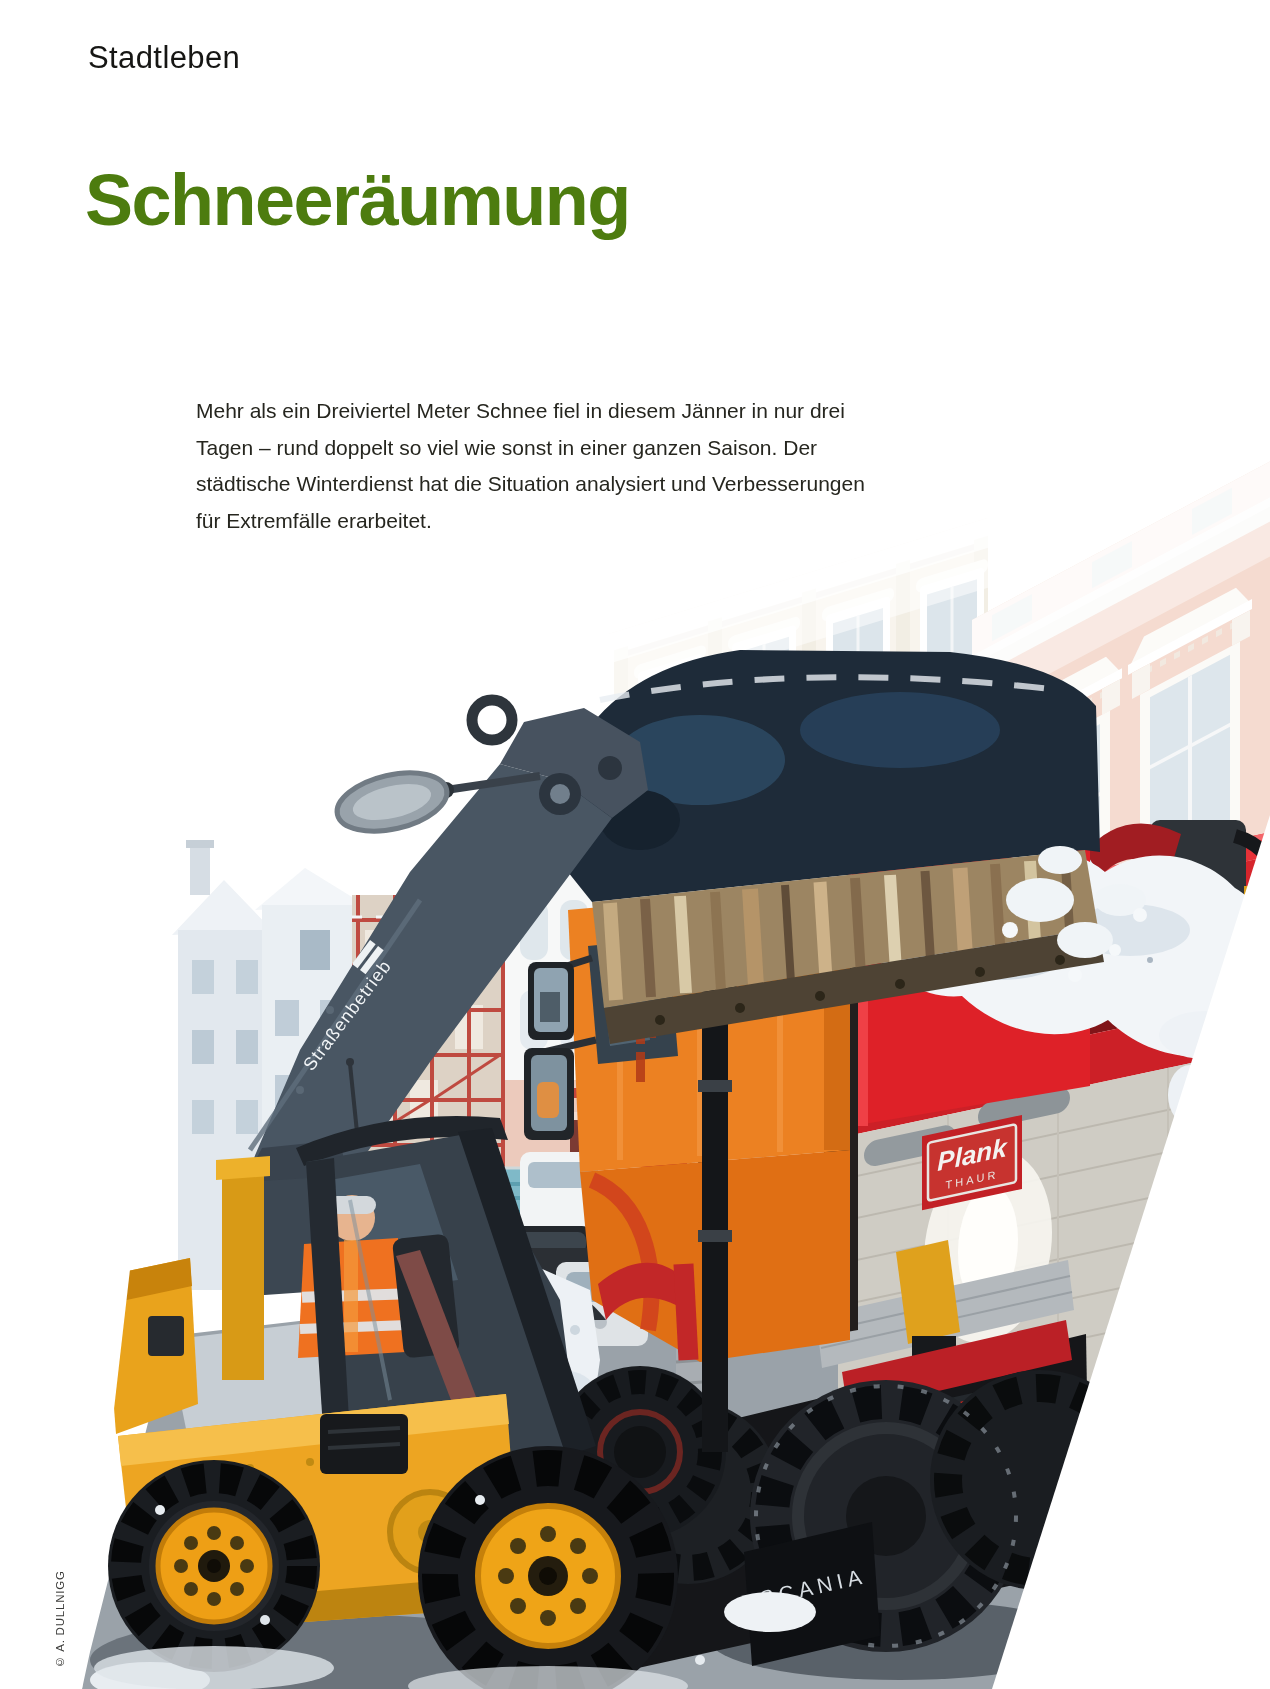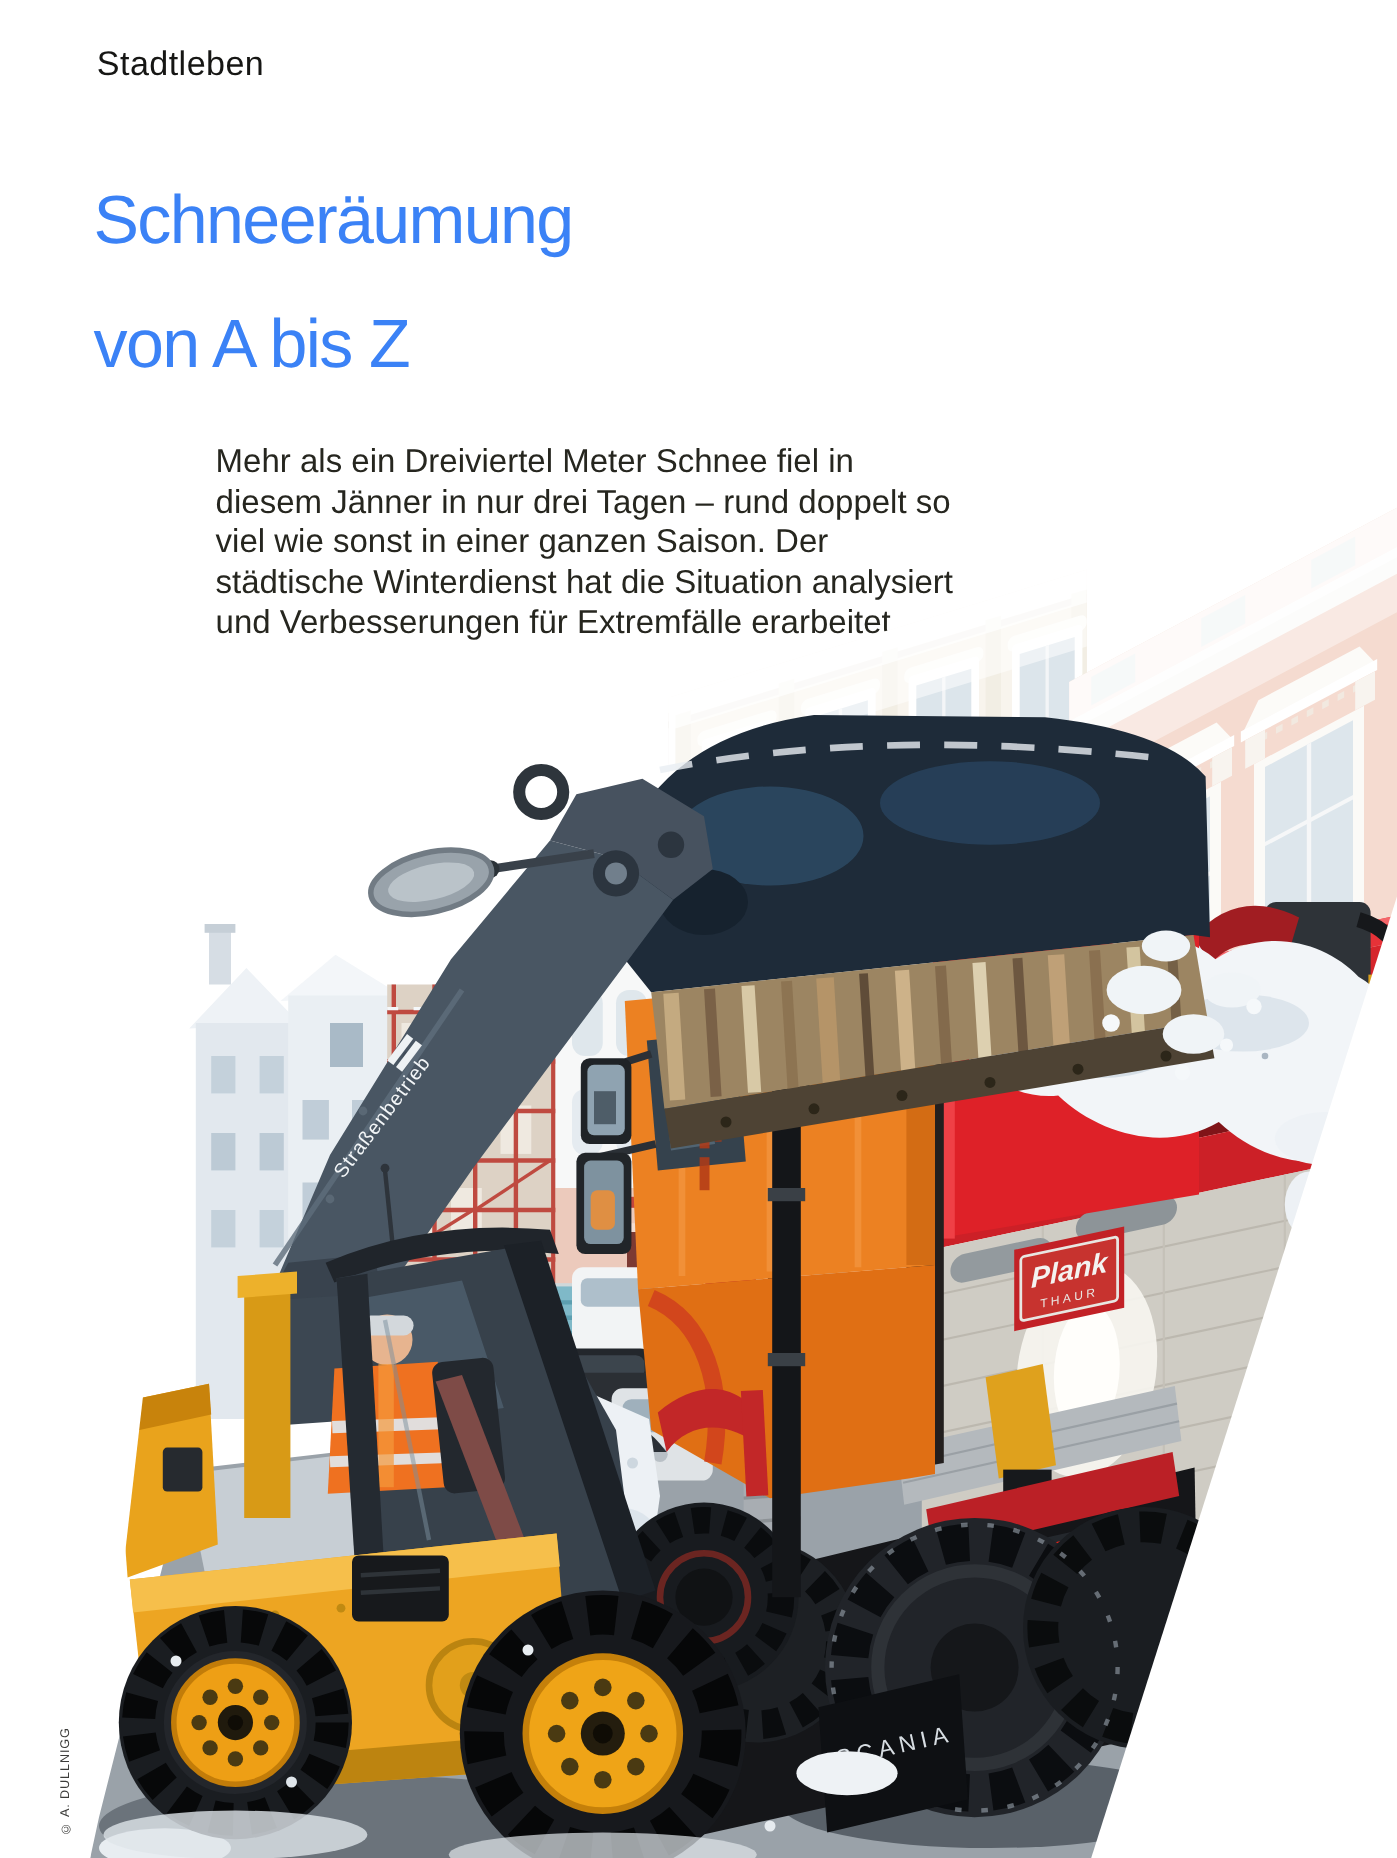--- a/index.html
+++ b/index.html
@@ -1,36 +1,35 @@
 <!DOCTYPE html>
 <html><head>
 <meta charset="utf-8">
 <style>
   html,body{margin:0;padding:0;background:#ffffff;}
   body{width:1270px;height:1689px;position:relative;overflow:hidden;
        font-family:"Liberation Sans",sans-serif;color:#23231f;}
   .kicker{position:absolute;left:88px;top:40px;font-size:31px;font-weight:400;
           letter-spacing:.4px;color:#161614;}
-  .headline{position:absolute;left:85px;top:144px;font-size:62px;font-weight:400;
-            line-height:113px;letter-spacing:-1.5px;color:#3b82f6;}
-  .intro{position:absolute;left:196px;top:372px;width:680px;font-size:30px;
+  .headline{position:absolute;left:85px;top:144px;font-size:72px;font-weight:700;
+            line-height:113px;letter-spacing:-1.5px;color:#4d7c0f;}
+  .intro{position:absolute;left:196px;top:372px;width:680px;font-size:21px;
          line-height:36.5px;color:#26261f;}
   .credit{position:absolute;left:54px;top:1488px;height:180px;
           writing-mode:vertical-rl;transform:rotate(180deg);
           font-size:11.5px;letter-spacing:.8px;color:#3c3c3a;}
   svg.photo{position:absolute;left:0;top:0;}
   svg text{font-family:"Liberation Sans",sans-serif;}
 </style>
 </head>
 <body>
 
 <div class="kicker">Stadtleben</div>
 <div class="headline">
   <div>Schneeräumung</div>
-  <div>von A bis Z</div>
 </div>
 <p class="intro">Mehr als ein Dreiviertel Meter Schnee fiel in diesem Jänner in nur drei Tagen – rund doppelt so viel wie sonst in einer ganzen Saison. Der städtische Winterdienst hat die Situation analysiert und Verbesserungen für Extremfälle erarbeitet.</p>
 
 <svg class="photo" width="1270" height="1689" viewBox="0 0 1270 1689">
 
   <g>
     <polygon points="90,1652 170,1336 480,1300 600,1330 640,1270 840,1300 1090,1230 1270,1160 1270,1689 82,1689" fill="#9aa2a9"></polygon>
     <polygon points="168,1340 350,1318 372,1452 196,1478" fill="#c7ced4"></polygon>
     <ellipse cx="330" cy="1660" rx="240" ry="46" fill="#6b737b"></ellipse>
     <ellipse cx="900" cy="1640" rx="190" ry="40" fill="#596169"></ellipse>

